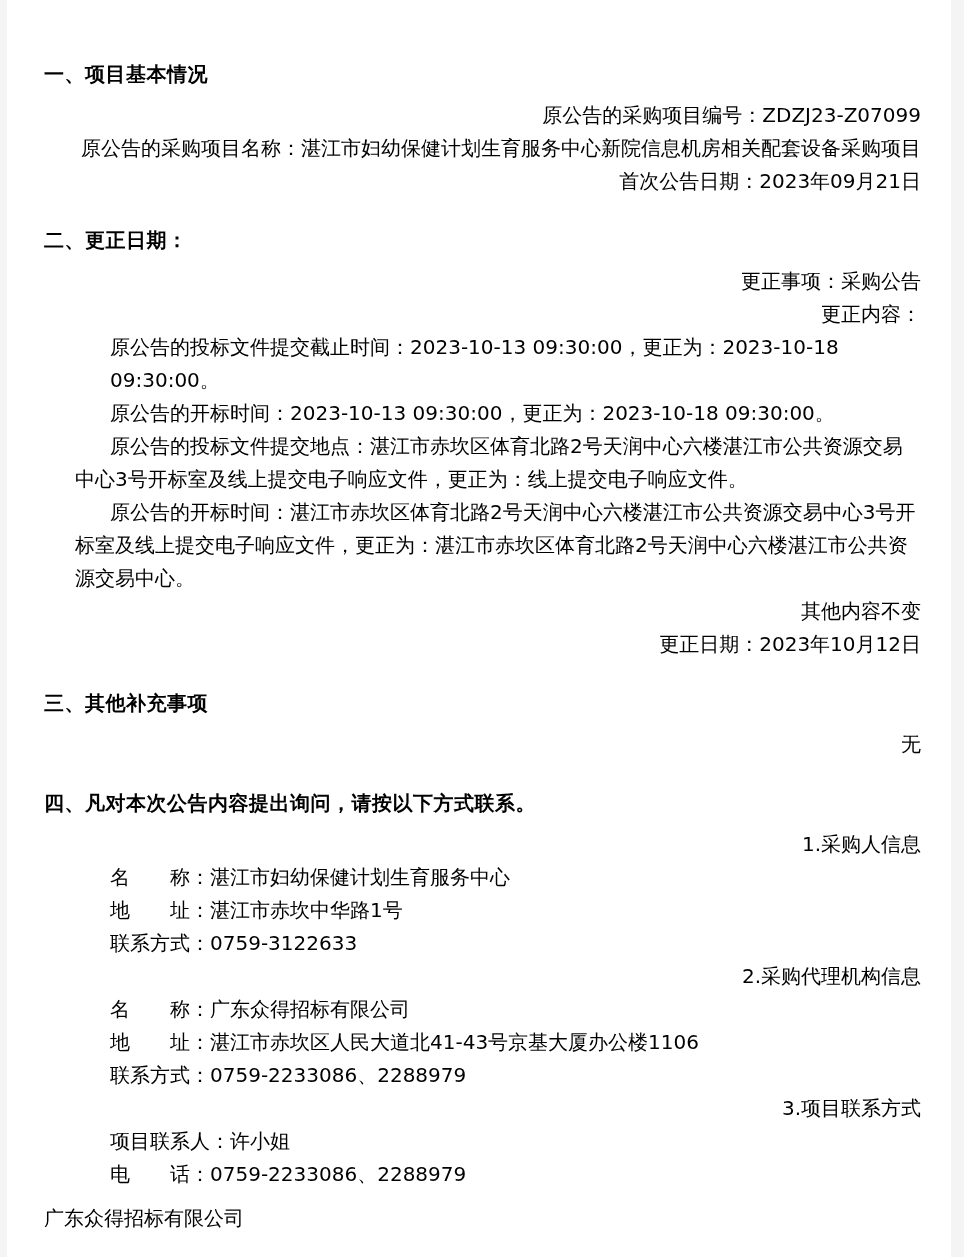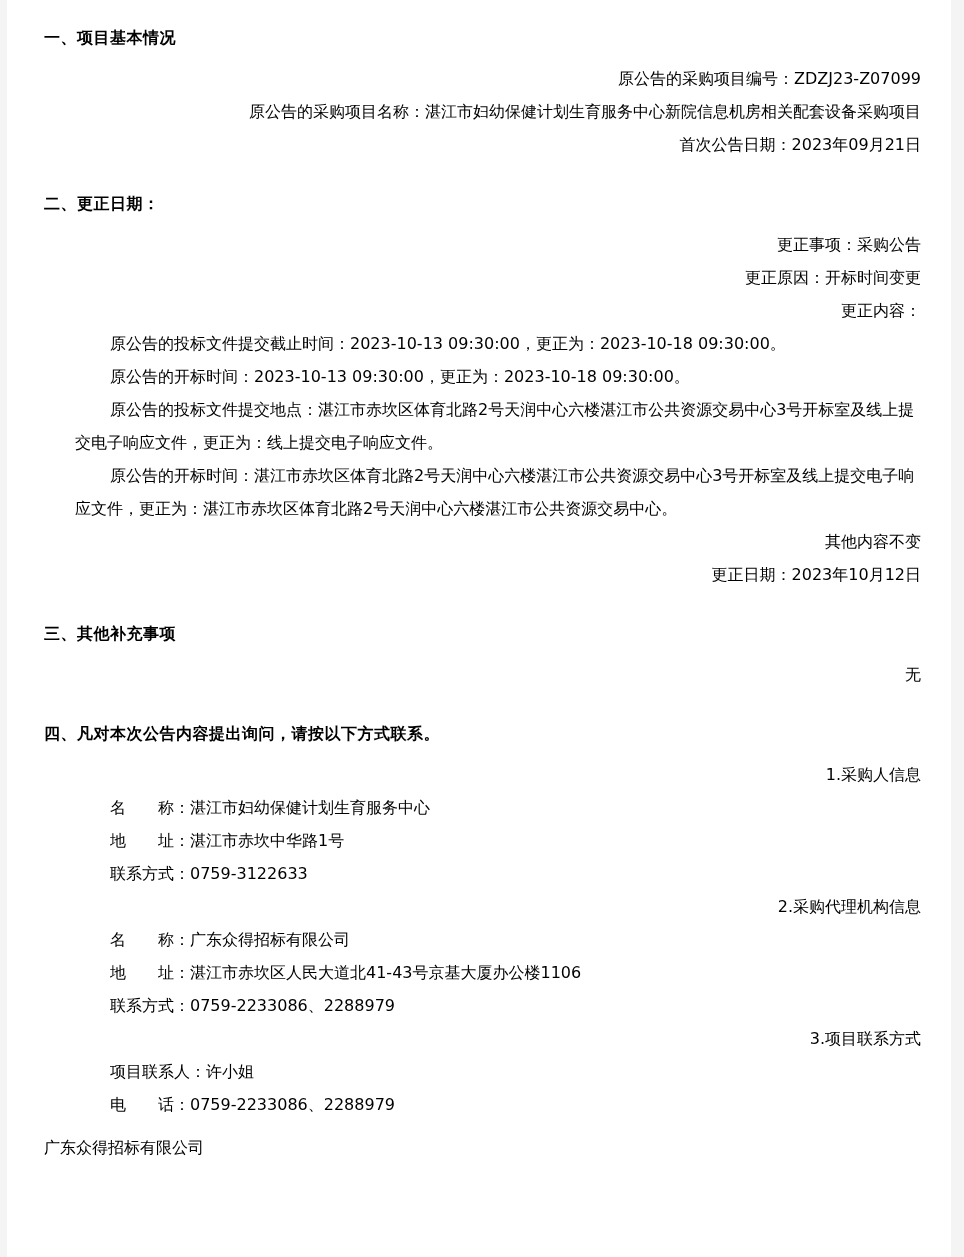--- a/index.html
+++ b/index.html
@@ -19,22 +19,23 @@
     left: 7px;
     top: 0;
     width: 944px;
     height: 1257px;
     background: #ffffff;
     color: #000000;
     box-sizing: border-box;
     padding: 21px 30px 0 37px;
   }
   .content {
-    font-size: 16px;
+    font-size: 20px;
     line-height: 33px;
+    margin-top: 37px;
   }
   p {
     margin: 0;
   }
   .heading {
     font-weight: bold;
     margin-top: 26px;
     margin-bottom: 8px;
     letter-spacing: 0.5px;
   }
@@ -66,21 +67,20 @@
 <div class="paper">
   <div class="content">
 
     <p class="heading first">一、项目基本情况</p>
     <p class="l1">原公告的采购项目编号：ZDZJ23-Z07099</p>
     <p class="l1">原公告的采购项目名称：湛江市妇幼保健计划生育服务中心新院信息机房相关配套设备采购项目</p>
     <p class="l1">首次公告日期：2023年09月21日</p>
 
     <p class="heading">二、更正日期：</p>
     <p class="l1">更正事项：采购公告</p>
-    <p class="l1">更正原因：开标时间变更</p>
     <p class="l1">更正内容：</p>
     <p class="l2">原公告的投标文件提交截止时间：2023-10-13 09:30:00，更正为：2023-10-18 09:30:00。</p>
     <p class="l2">原公告的开标时间：2023-10-13 09:30:00，更正为：2023-10-18 09:30:00。</p>
     <p class="wrap">原公告的投标文件提交地点：湛江市赤坎区体育北路2号天润中心六楼湛江市公共资源交易中心3号开标室及线上提交电子响应文件，更正为：线上提交电子响应文件。</p>
     <p class="wrap">原公告的开标时间：湛江市赤坎区体育北路2号天润中心六楼湛江市公共资源交易中心3号开标室及线上提交电子响应文件，更正为：湛江市赤坎区体育北路2号天润中心六楼湛江市公共资源交易中心。</p>
     <p class="l1">其他内容不变</p>
     <p class="l1">更正日期：2023年10月12日</p>
 
     <p class="heading">三、其他补充事项</p>
     <p class="l1">无</p>

